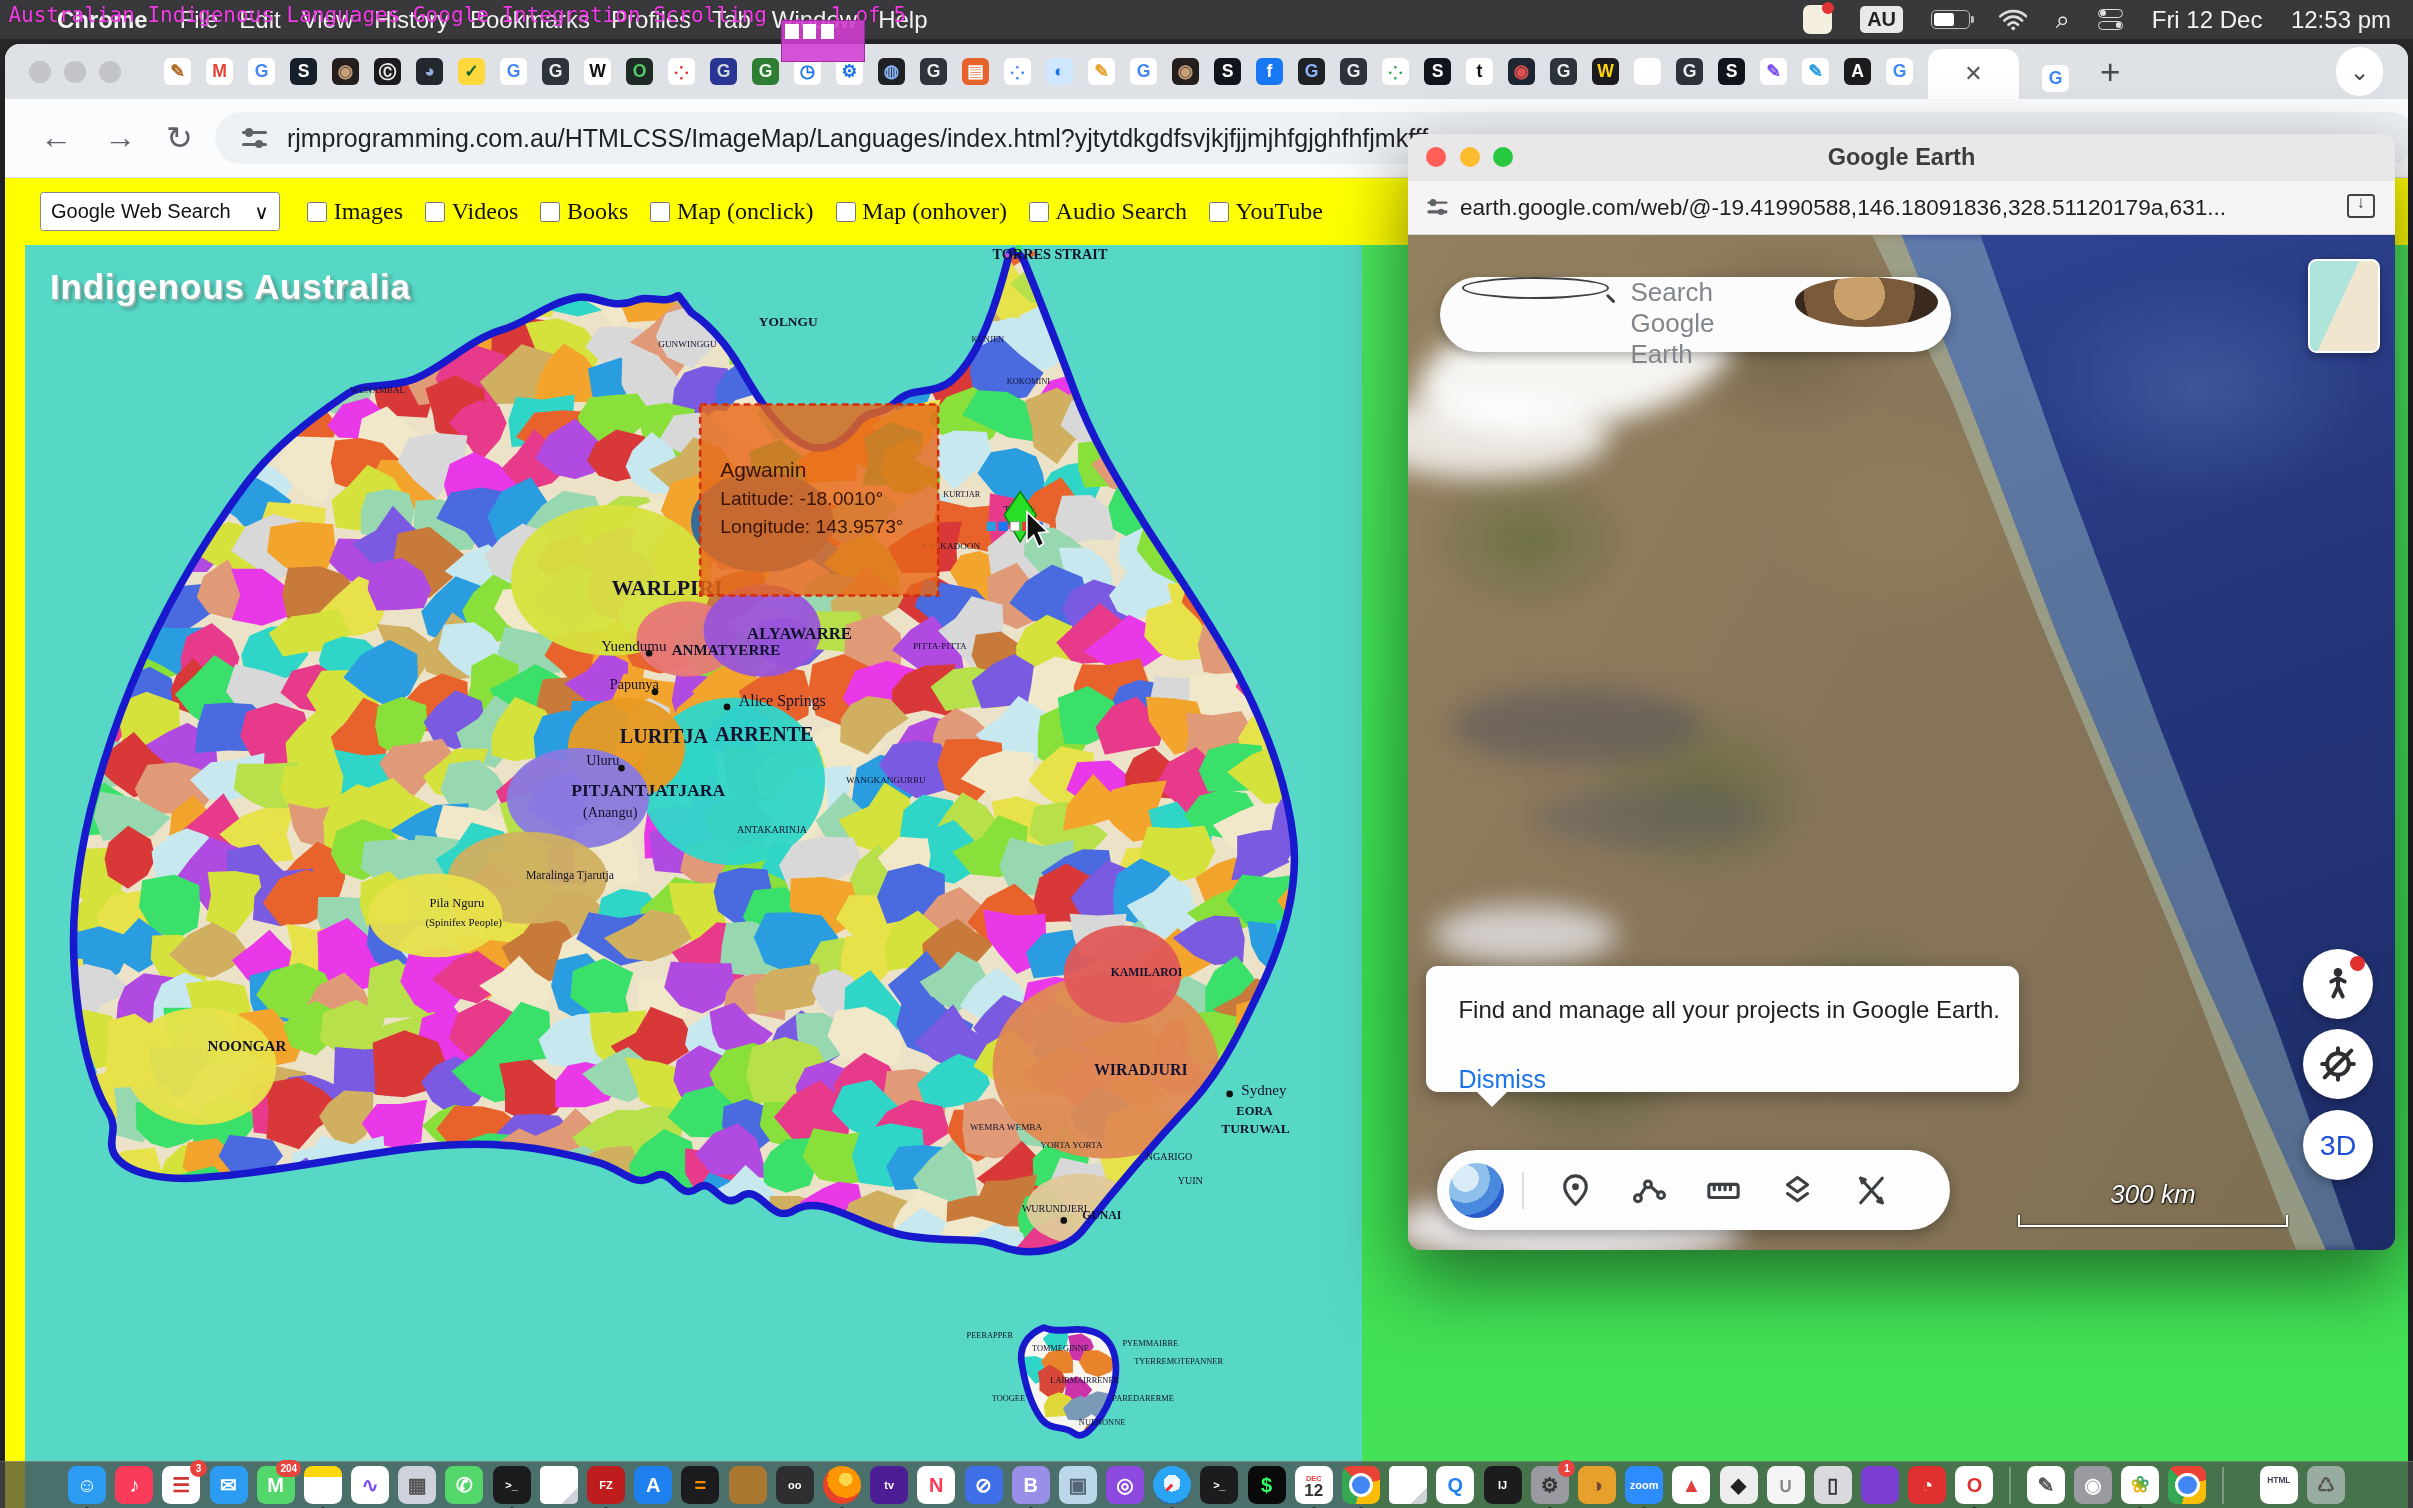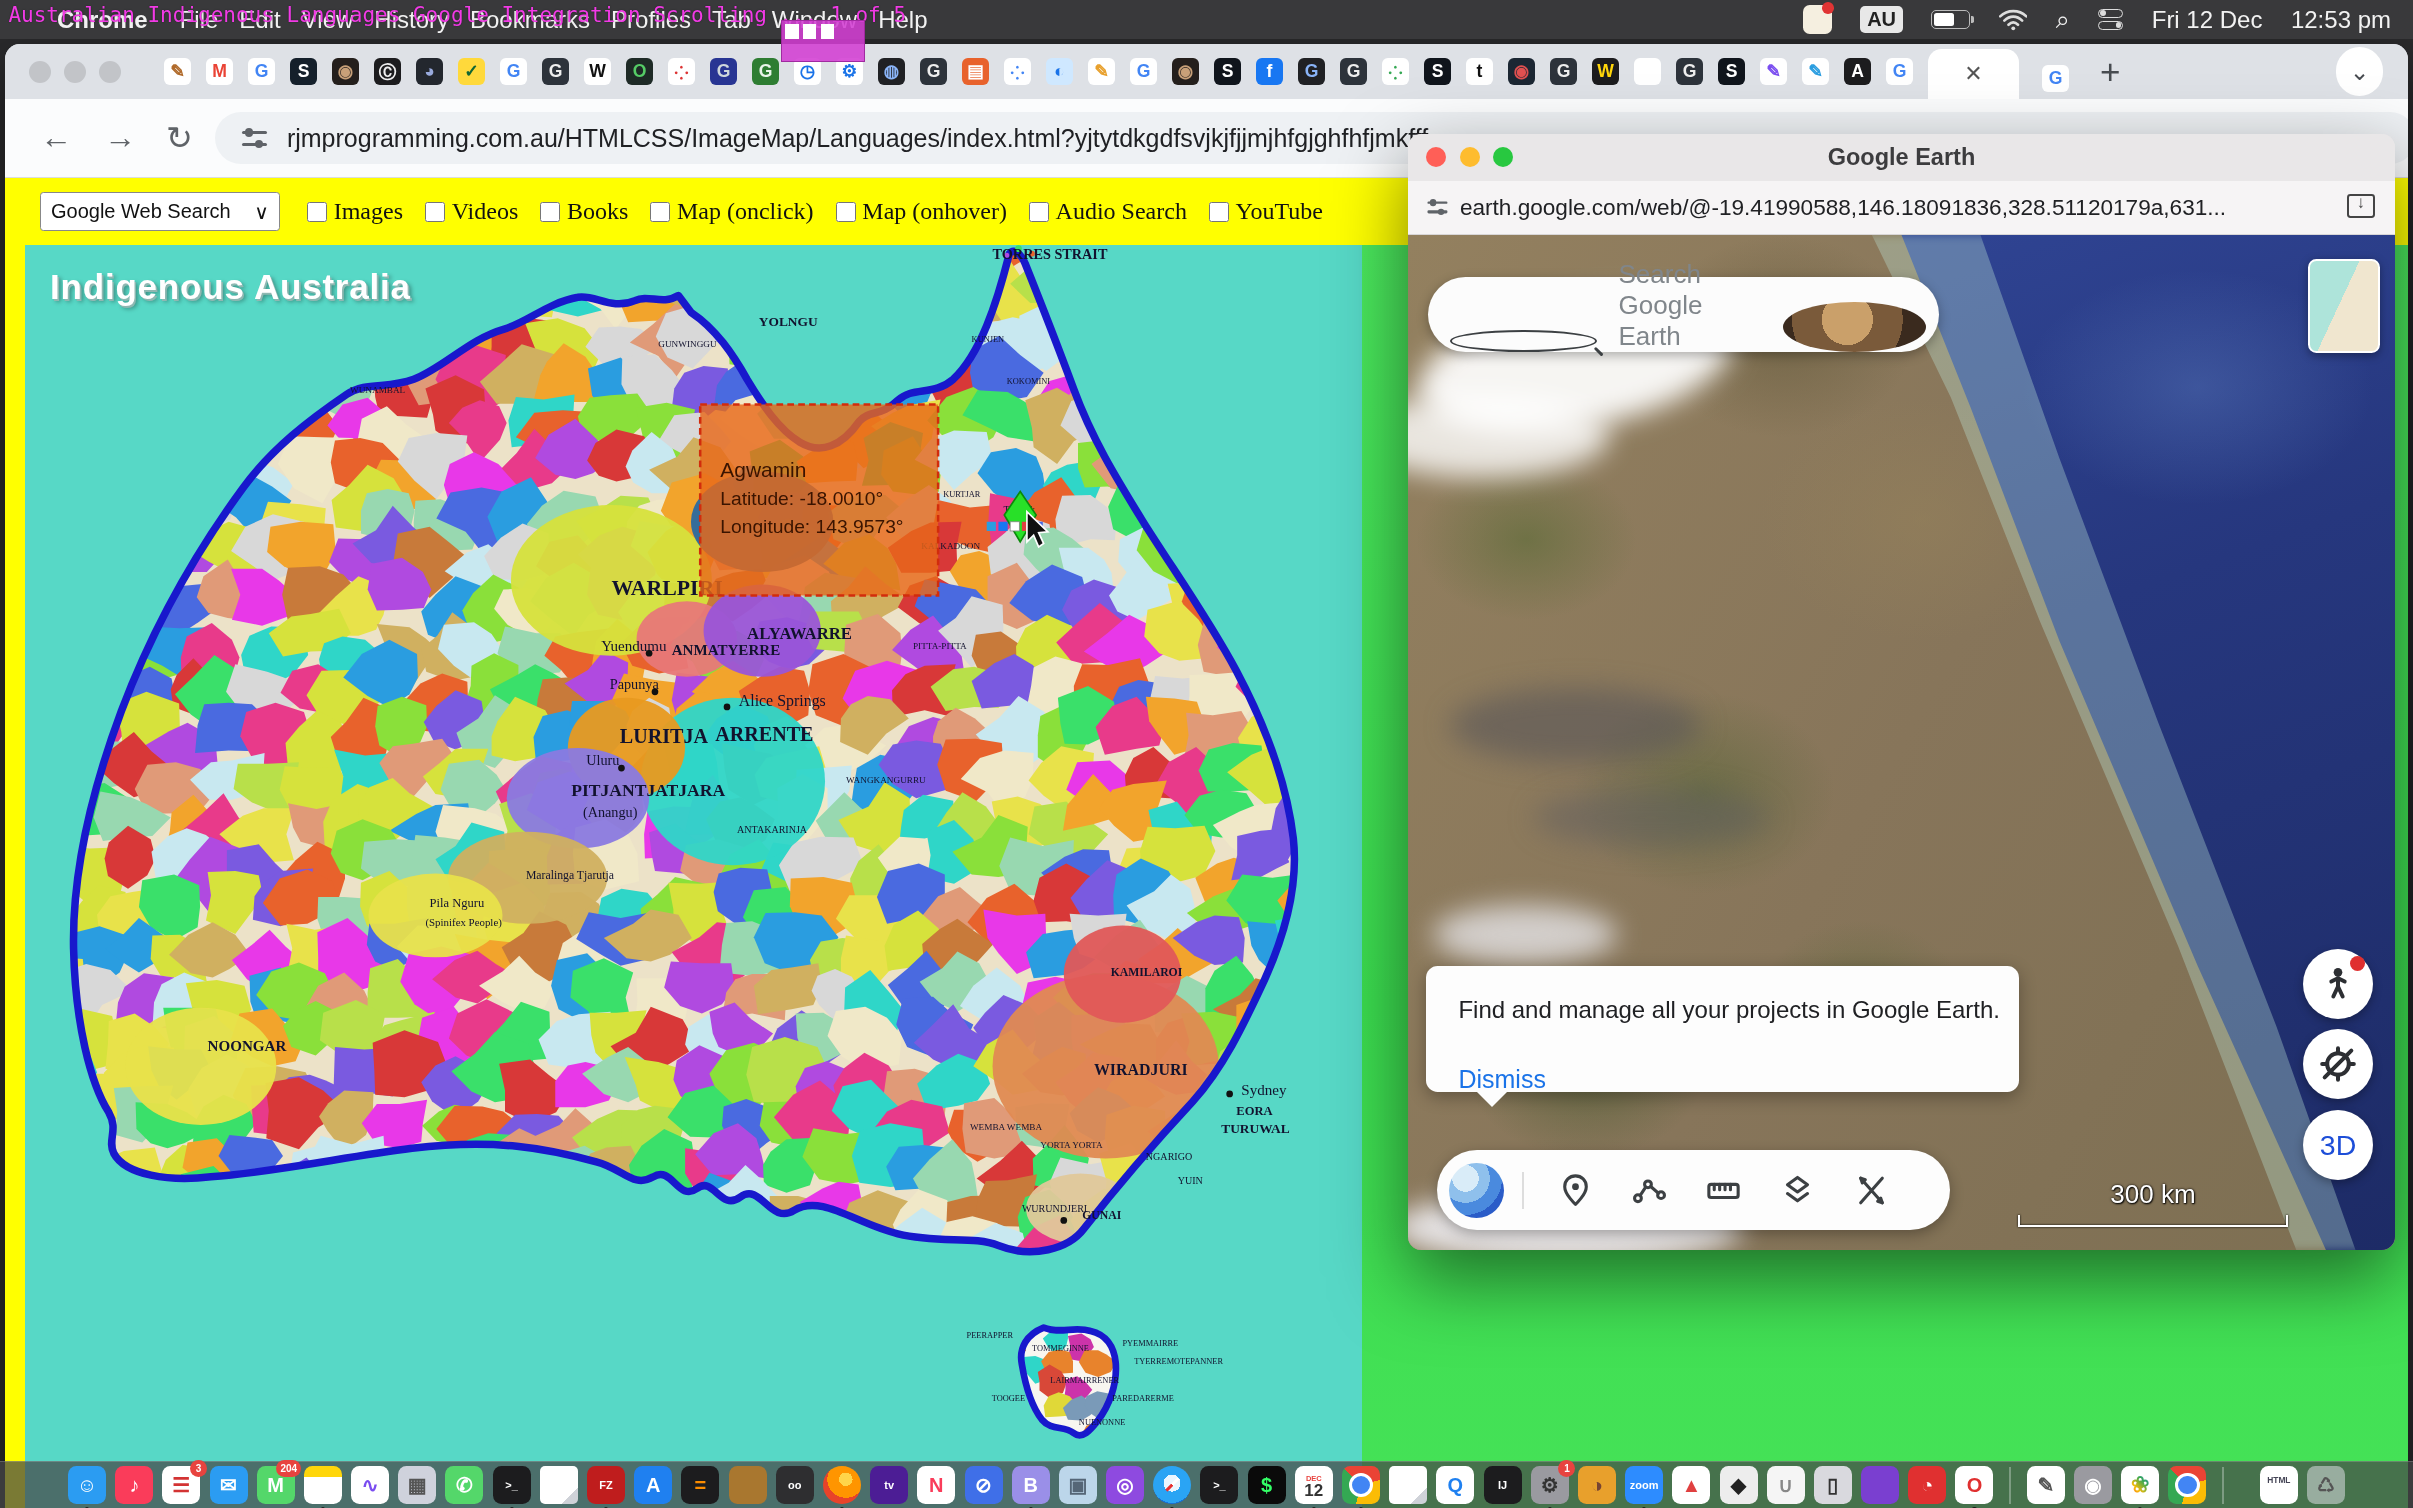--- a/index.html
+++ b/index.html
@@ -103,22 +103,22 @@
   .ge-shore { position:absolute; inset:0;
     clip-path:polygon(50% 0, 58% 0, 66% 22%, 76% 48%, 88% 78%, 96% 100%, 90% 100%, 78% 70%, 64% 38%, 55% 16%, 47% 0);
     background:rgba(190,230,215,.35); filter:blur(5px); }
   .cloud { position:absolute; border-radius:50%; filter:blur(13.4px); }
   .c1 { left:8.4px; top:67px; width:318px; height:126px; background:rgba(255,255,255,.92); transform:rotate(-10deg); }
   .c2 { left:-50px; top:159px; width:251px; height:84px; background:rgba(255,255,255,.8); }
   .c3 { left:42px; top:453px; width:251px; height:75px; background:rgba(80,80,88,.5); }
   .c4 { left:126px; top:553px; width:235px; height:59px; background:rgba(90,90,95,.45); }
   .c5 { left:25px; top:670px; width:184px; height:59px; background:rgba(235,235,240,.75); }
   .c6 { left:-17px; top:955px; width:352px; height:75px; background:rgba(245,245,250,.85); }
-  .pill-search { position:absolute; left:20px; top:42px; width:511px; height:75px; border-radius:38px; background:#fcfcfc;
-    box-shadow:0 3.4px 11.7px rgba(0,0,0,.3); display:flex; align-items:flex-end; }
+  .pill-search { position:absolute; left:32px; top:42px; width:511px; height:75px; border-radius:38px; background:#fcfcfc;
+    box-shadow:0 3.4px 11.7px rgba(0,0,0,.3); display:flex; align-items:flex-start; }
   .mag { width:22px; height:22px; border:2.9px solid #3c4043; border-radius:50%; margin-left:28.5px; position:relative; flex:none; }
   .mag::after { content:""; position:absolute; width:11px; height:3.4px; background:#3c4043; border-radius:1.7px;
     right:-9.2px; bottom:-3.4px; transform:rotate(45deg); }
   .pill-search span { margin-left:22px; font-size:26px; color:#80868b; flex:1; }
   .avatar { width:50px; height:50px; border-radius:50%; margin-right:13.4px; flex:none;
     background:radial-gradient(circle at 45% 35%, #caa06a 0 30%, #7a5a3a 30% 65%, #3a2a1e 65%); }
   .minimap { position:absolute; right:15px; top:23.5px; width:72px; height:94px; border-radius:8.4px; border:2.5px solid #fff;
     background:linear-gradient(115deg,#aee4da 0 45%, #f0e6cf 45% 100%); box-shadow:0 2.5px 8.4px rgba(0,0,0,.35); }
   .proj-card { position:absolute; left:18.4px; top:731px; width:593px; height:126px; background:#fdfdfd; border-radius:11.7px;
     box-shadow:0 5px 17px rgba(0,0,0,.3); }
@@ -131,21 +131,21 @@
     background:radial-gradient(circle at 30% 28%, #d9ecf8 0 24%, #8fc0ec 24% 44%, #4a8ade 44% 66%, #2a5cc8 66%); }
   .tb-sep { width:1.7px; height:37px; background:#ddd; margin:0 15px 0 18.4px; }
   .tool-ic { width:74px; display:flex; justify-content:center; }
   .tool-ic svg { width:37px; height:37px; stroke:#3c4043; stroke-width:2; fill:none; stroke-linecap:round; stroke-linejoin:round; }
   .side-btn { position:absolute; right:22px; width:70px; height:70px; border-radius:50%; background:#fff;
     box-shadow:0 3.4px 10px rgba(0,0,0,.3); display:flex; align-items:center; justify-content:center; }
   .side-btn svg { width:40px; height:40px; stroke:#2d2f33; stroke-width:2.4; fill:none; stroke-linecap:round; }
   .pegman-badge { position:absolute; right:8.4px; top:6.7px; width:15px; height:15px; border-radius:50%; background:#e03030; }
   .btn-3d { font-size:28.5px; font-weight:400; color:#1d4ed8; }
   .scalebar { position:absolute; right:107px; bottom:23.5px; width:270px; color:#fff; text-align:center;
-    text-shadow:0 0 2.5px #000, 0.8px 0.8px 1.7px #000; font-size:26px; }
+    text-shadow:0 0 2.5px #000, 0.8px 0.8px 1.7px #000; font-size:26px;font-style:italic; }
   .scalebar .line { margin-top:5px; height:11.7px; border-left:2.5px solid #fff; border-right:2.5px solid #fff; border-bottom:2.5px solid #fff;
     filter:drop-shadow(0 0.8px 0.8px #000); }
 
   
   .dock { position:absolute; left:0; bottom:0; width:2413px; height:47px; background:rgba(70,70,72,.72);
     border-top:0.8px solid rgba(255,255,255,.18); z-index:100; display:flex; align-items:center; justify-content:center; gap:9.2px; }
   .dock-item { position:relative; width:38px; height:38px; border-radius:8.4px; display:flex; align-items:center; justify-content:center;
     font-size:20px; font-weight:bold; color:#fff; flex:none; }
   .dock-item.small-t { font-size:11px; font-weight:600; }
   .dock-item .badge { position:absolute; top:-5.9px; right:-6.7px; min-width:17px; height:17px; padding:0 4.2px; border-radius:8.4px;

